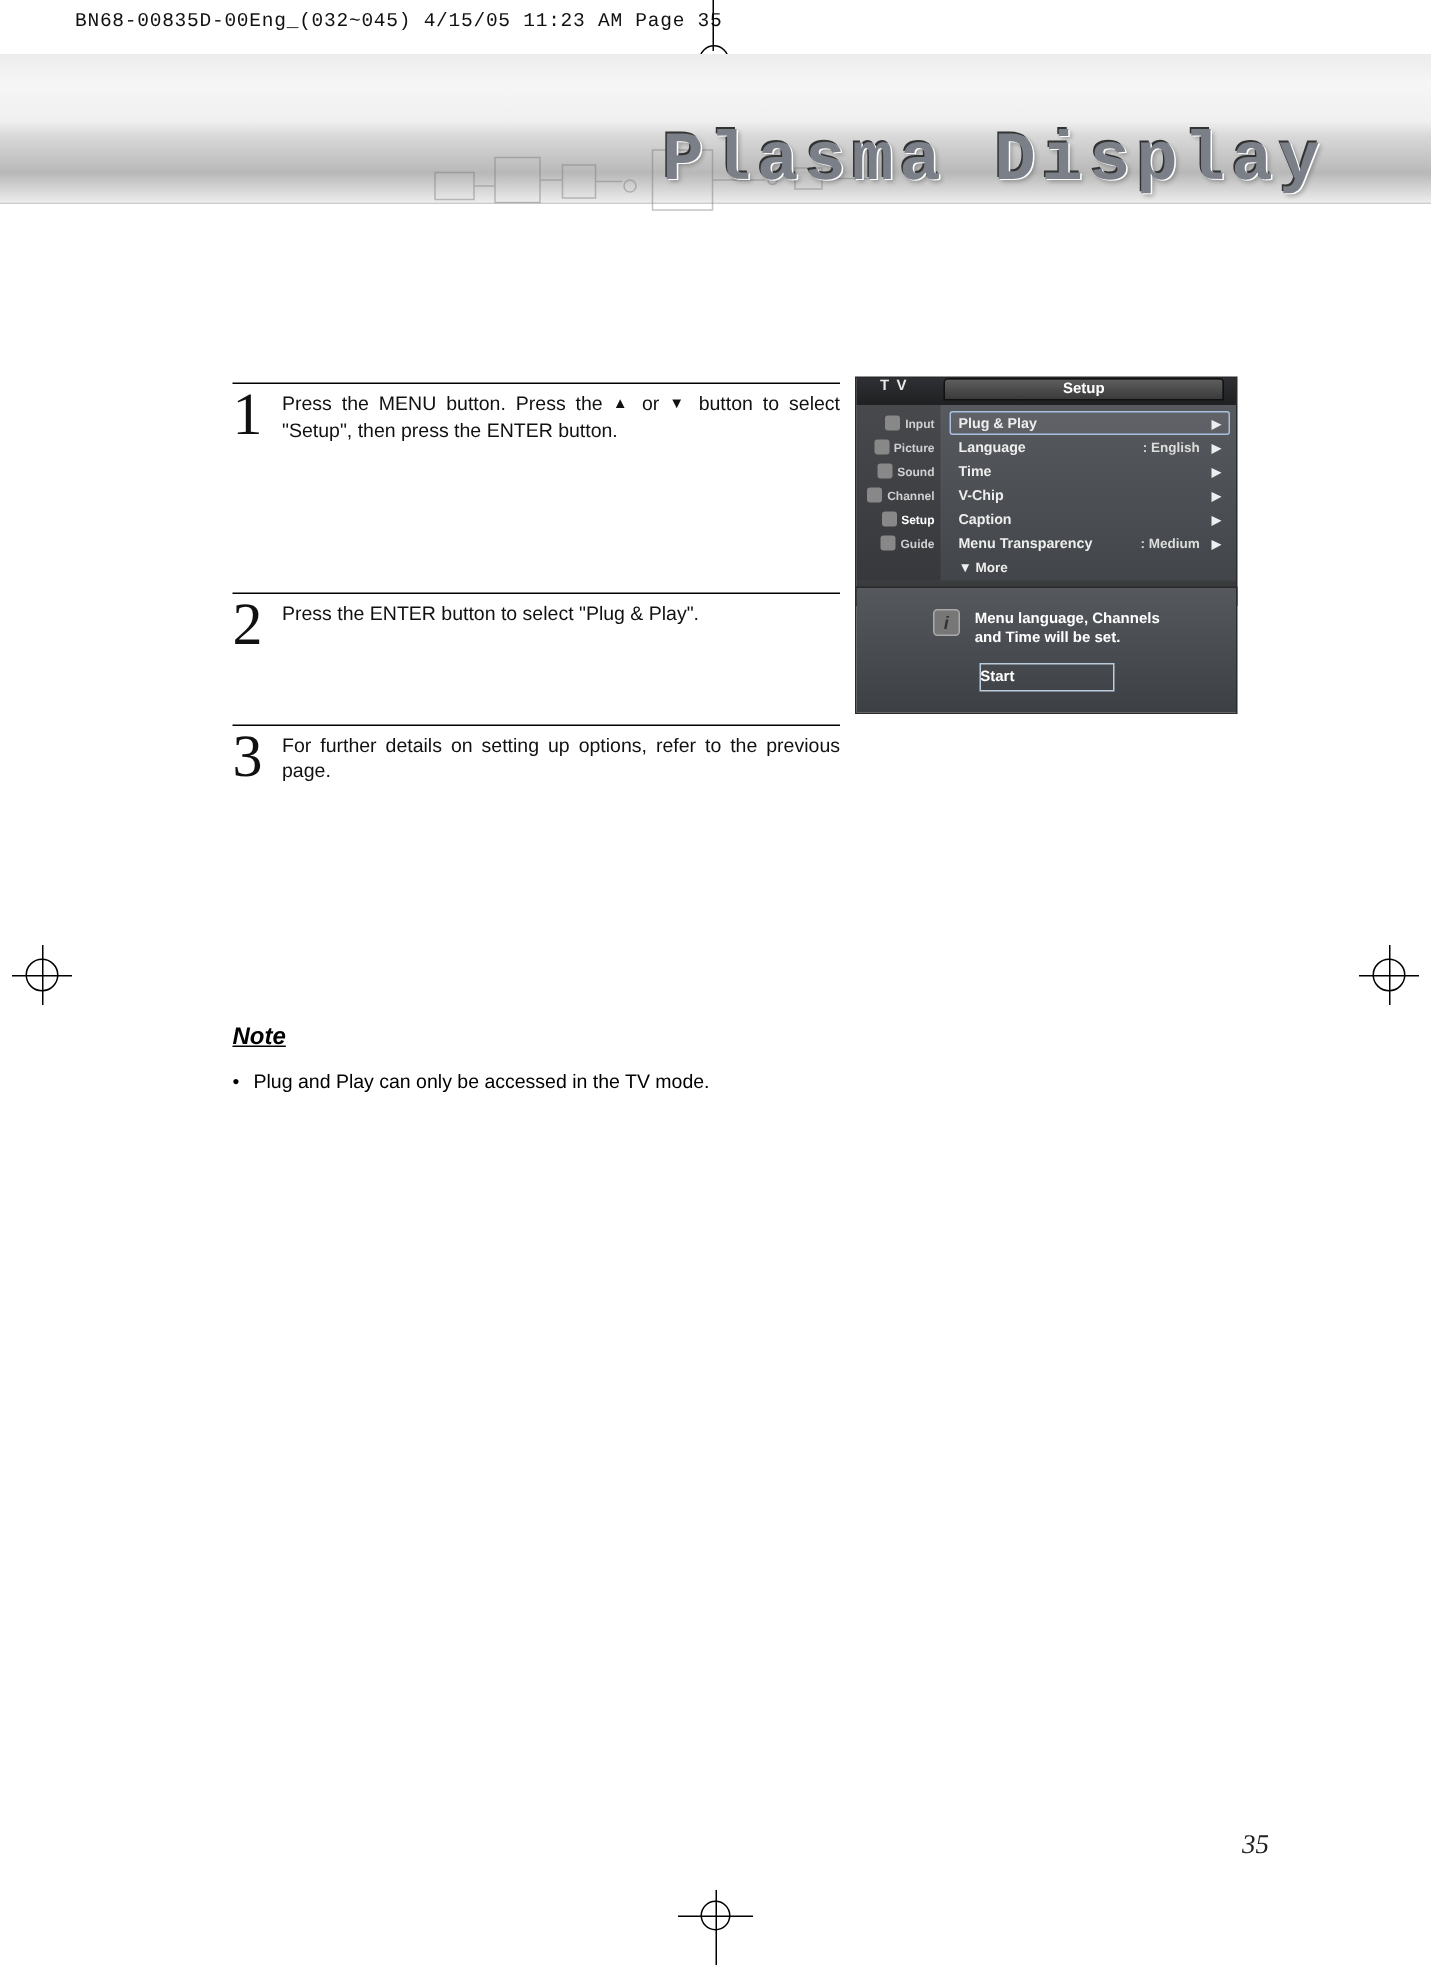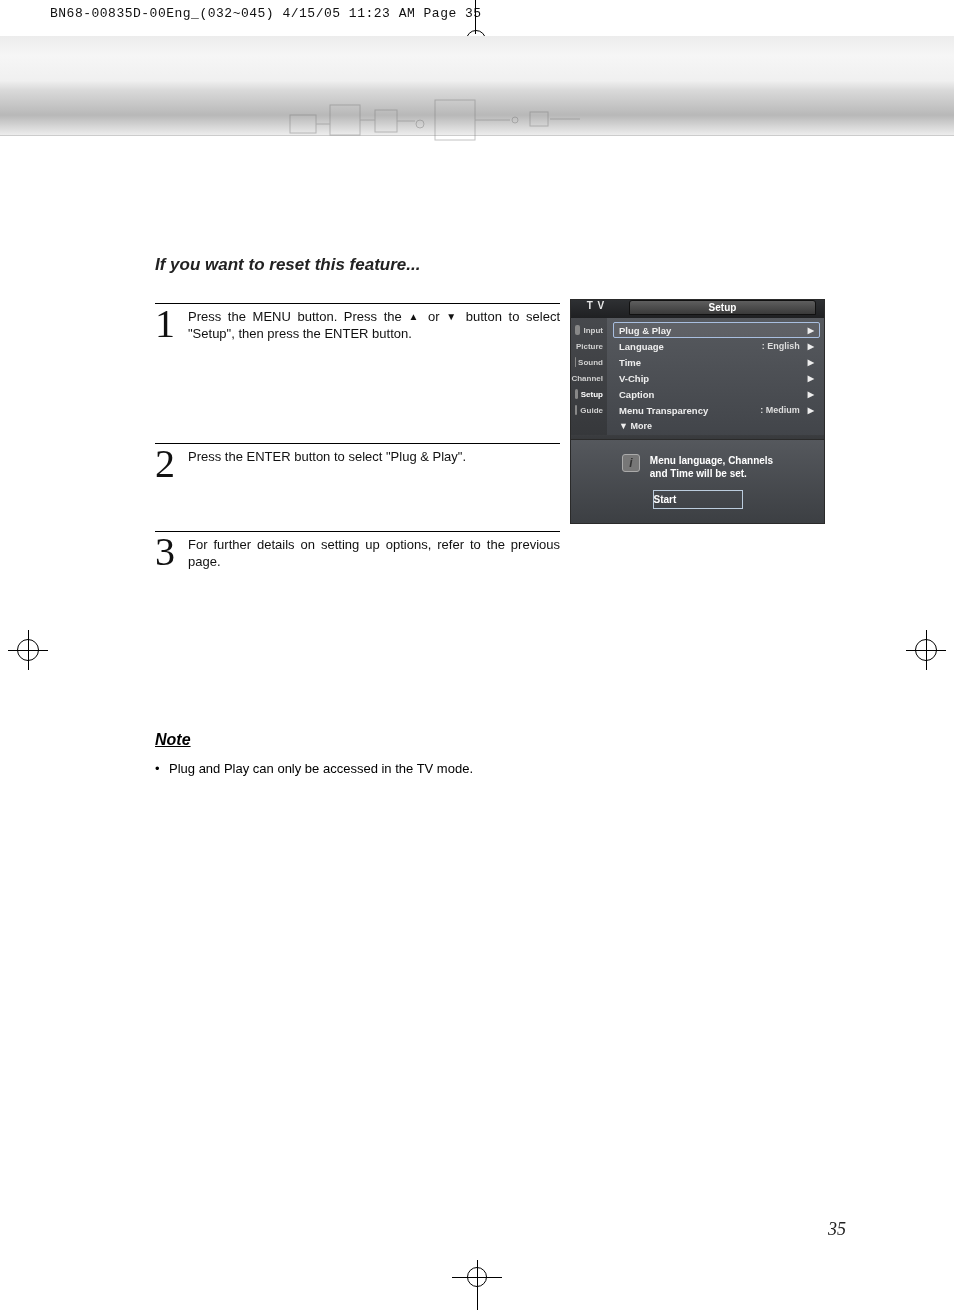--- a/index.html
+++ b/index.html
@@ -64,21 +64,21 @@
     .osd-setup {
       position:absolute; left:415px; top:-4px; width:255px;
       background: linear-gradient(to bottom,#5a5d62,#3f4247);
       border:1px solid #2a2a2a;
       font-size:10px; color:#fff;
     }
     .osd-header { display:flex; height:18px; background:linear-gradient(to bottom,#2e3033,#1f2022); align-items:flex-start;}
     .osd-tv { width:50px; text-align:center; font-weight:bold; letter-spacing:1px; font-size:10px; color:#e8e8e8;}
     .osd-title-tab { flex:1; text-align:center; font-weight:bold; background:linear-gradient(to bottom,#5e5e5e,#3a3a3a); border:1px solid #111; border-radius:3px 3px 0 0; padding:1px 0; margin:0 8px; font-size:10px;}
     .osd-body { display:flex;}
-    .osd-sidebar { width:36px; background:linear-gradient(to bottom,#47494d,#36383b); padding:4px 0;}
+    .osd-sidebar { width:56px; background:linear-gradient(to bottom,#47494d,#36383b); padding:4px 0;}
     .sb-item { display:flex; align-items:center; justify-content:flex-end; padding:3px 4px; font-size:8px; color:#d0d0d0; font-weight:bold; gap:3px;}
     .sb-ico { width:10px; height:10px; background:#888; border-radius:2px; display:inline-block;}
     .sb-item.sel { color:#fff;}
     .osd-list { flex:1; padding:4px 4px 2px 6px;}
     .li { display:flex; justify-content:space-between; align-items:center; padding:2.5px 6px; font-size:9.5px; font-weight:bold; color:#eee;}
     .li .arr { font-size:8px;}
     .li.sel { border:1px solid #a9bfe0; background:rgba(255,255,255,0.06); border-radius:2px; padding:1.5px 5px;}
     .li .val { color:#ddd; font-weight:bold; font-size:9px; margin-left:auto; margin-right:8px;}
     .li.more { font-size:9px;}
     .osd-footer { display:flex; justify-content:space-around; padding:3px 6px; font-size:8.5px; color:#ccc; background:linear-gradient(to bottom,#3b3d40,#2e3032); font-weight:bold;}
@@ -130,24 +130,24 @@
       <line x1="36" y1="44" x2="50" y2="44"></line>
         <line x1="80" y1="40" x2="95" y2="40"></line>
       <line x1="117" y1="41" x2="135" y2="41"></line>
         <rect x="155" y="20" width="40" height="40"></rect>
       <line x1="195" y1="40" x2="230" y2="40"></line>
         <circle cx="235" cy="40" r="3"></circle>
       <rect x="250" y="32" width="18" height="14"></rect>
         <line x1="270" y1="39" x2="300" y2="39"></line>
     </g>
   </svg>
+  <div class="banner-title">Plasma Display</div>
 </div>
 
 <div class="content">
-  <div class="section-heading">If you want to reset this feature...</div>
 
   <div class="step-block">
     <div class="step">
       <div class="step-num">1</div>
       <div class="step-text">
         <span>Press the MENU button. Press the </span><span class="tri">▲</span><span> or </span><span class="tri">▼</span><span> button to select "Setup", then press the ENTER button.</span>
       </div>
     </div>
 
     <div class="osd-setup">

